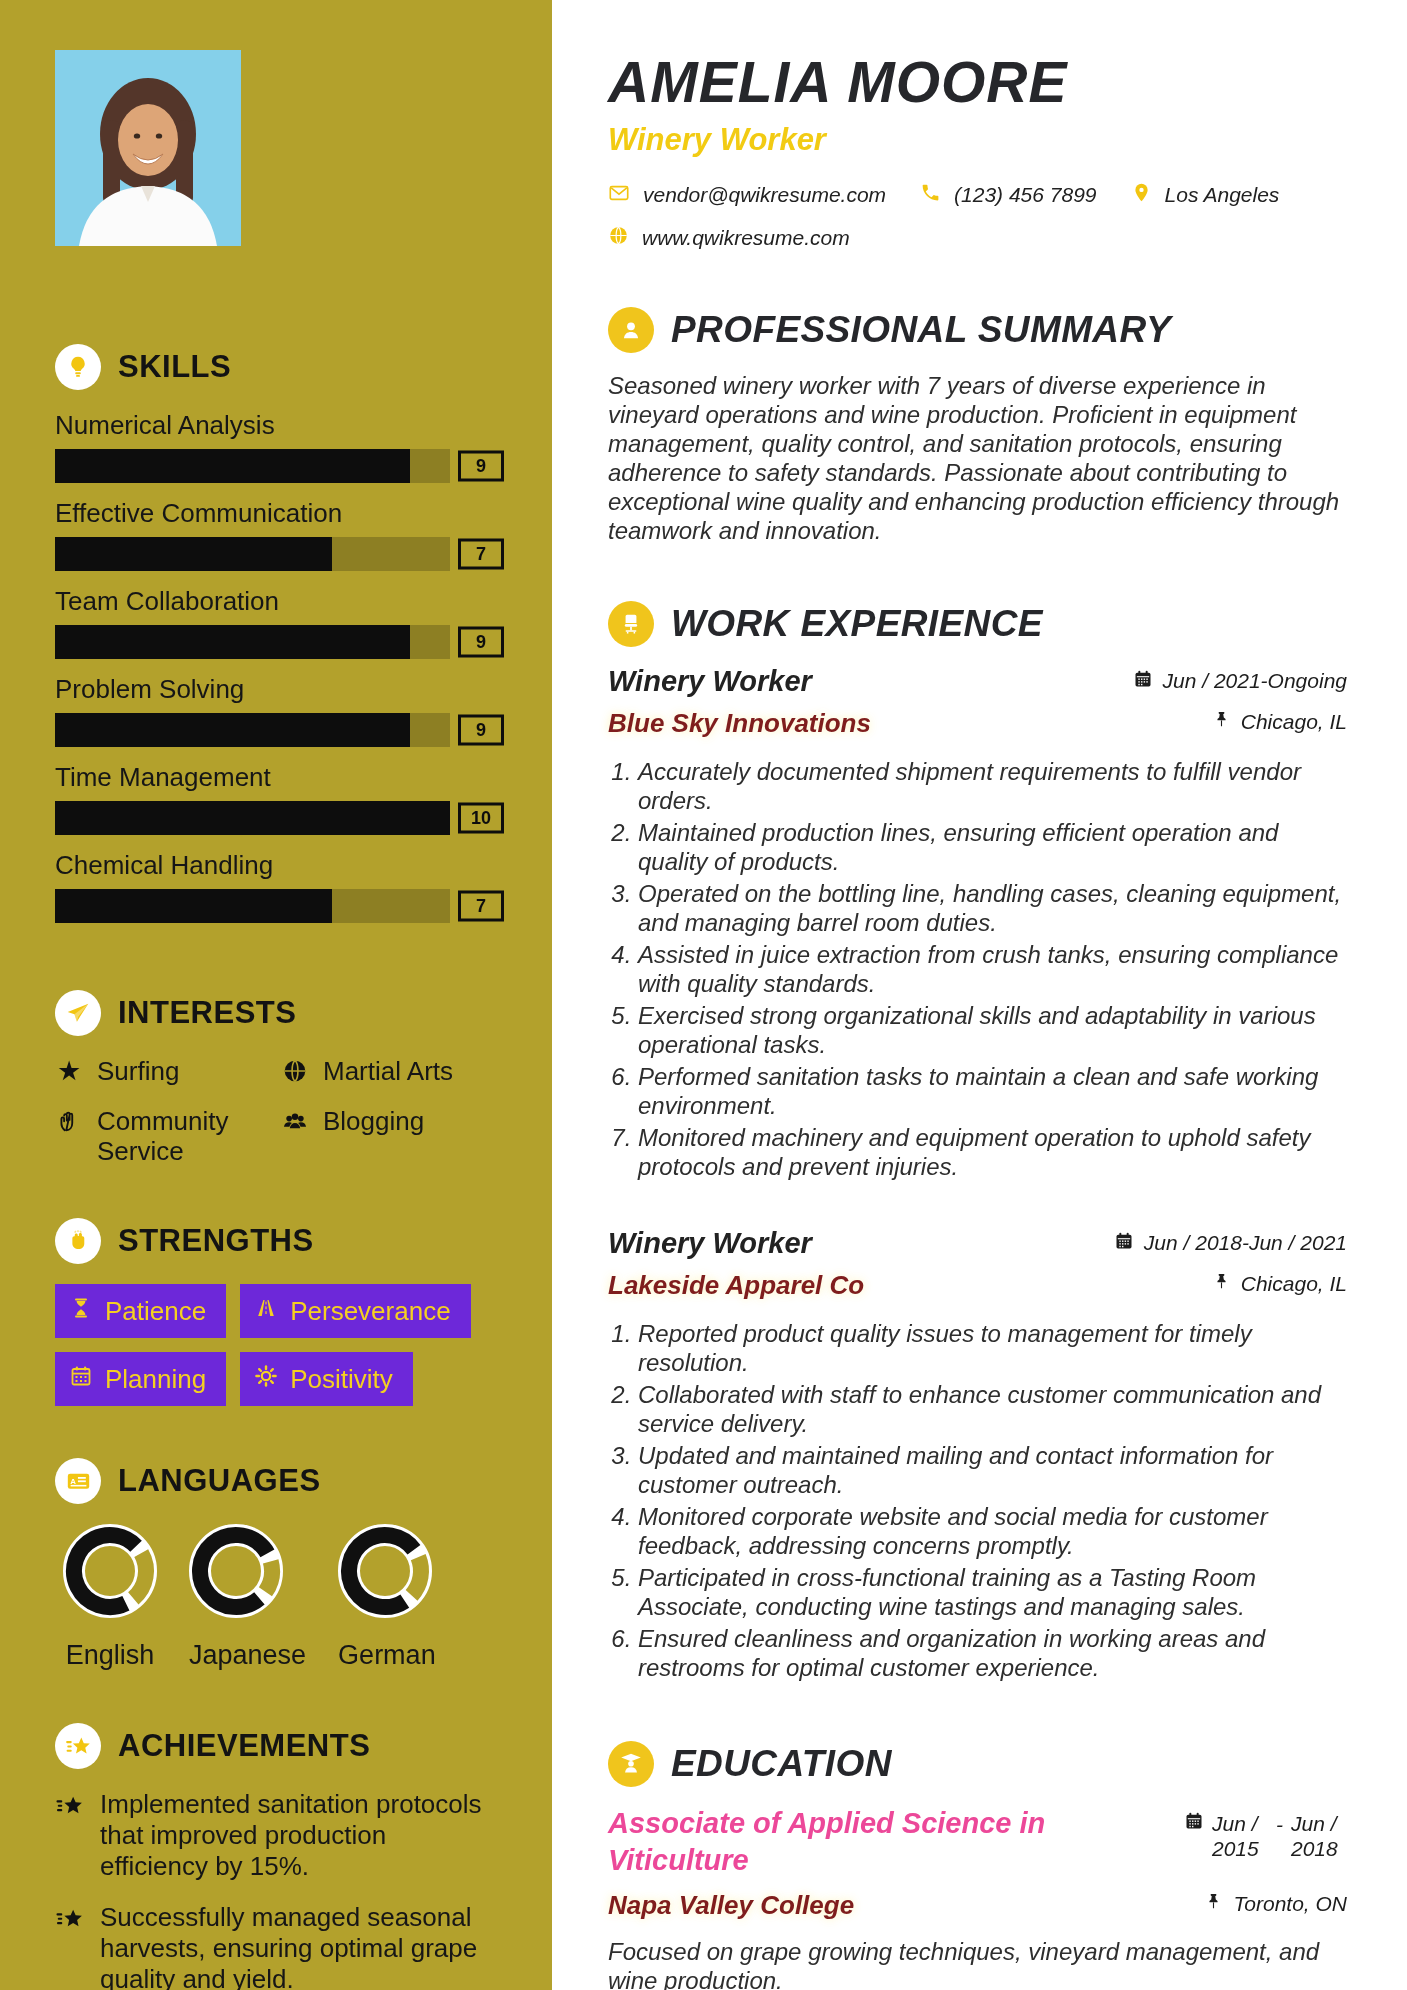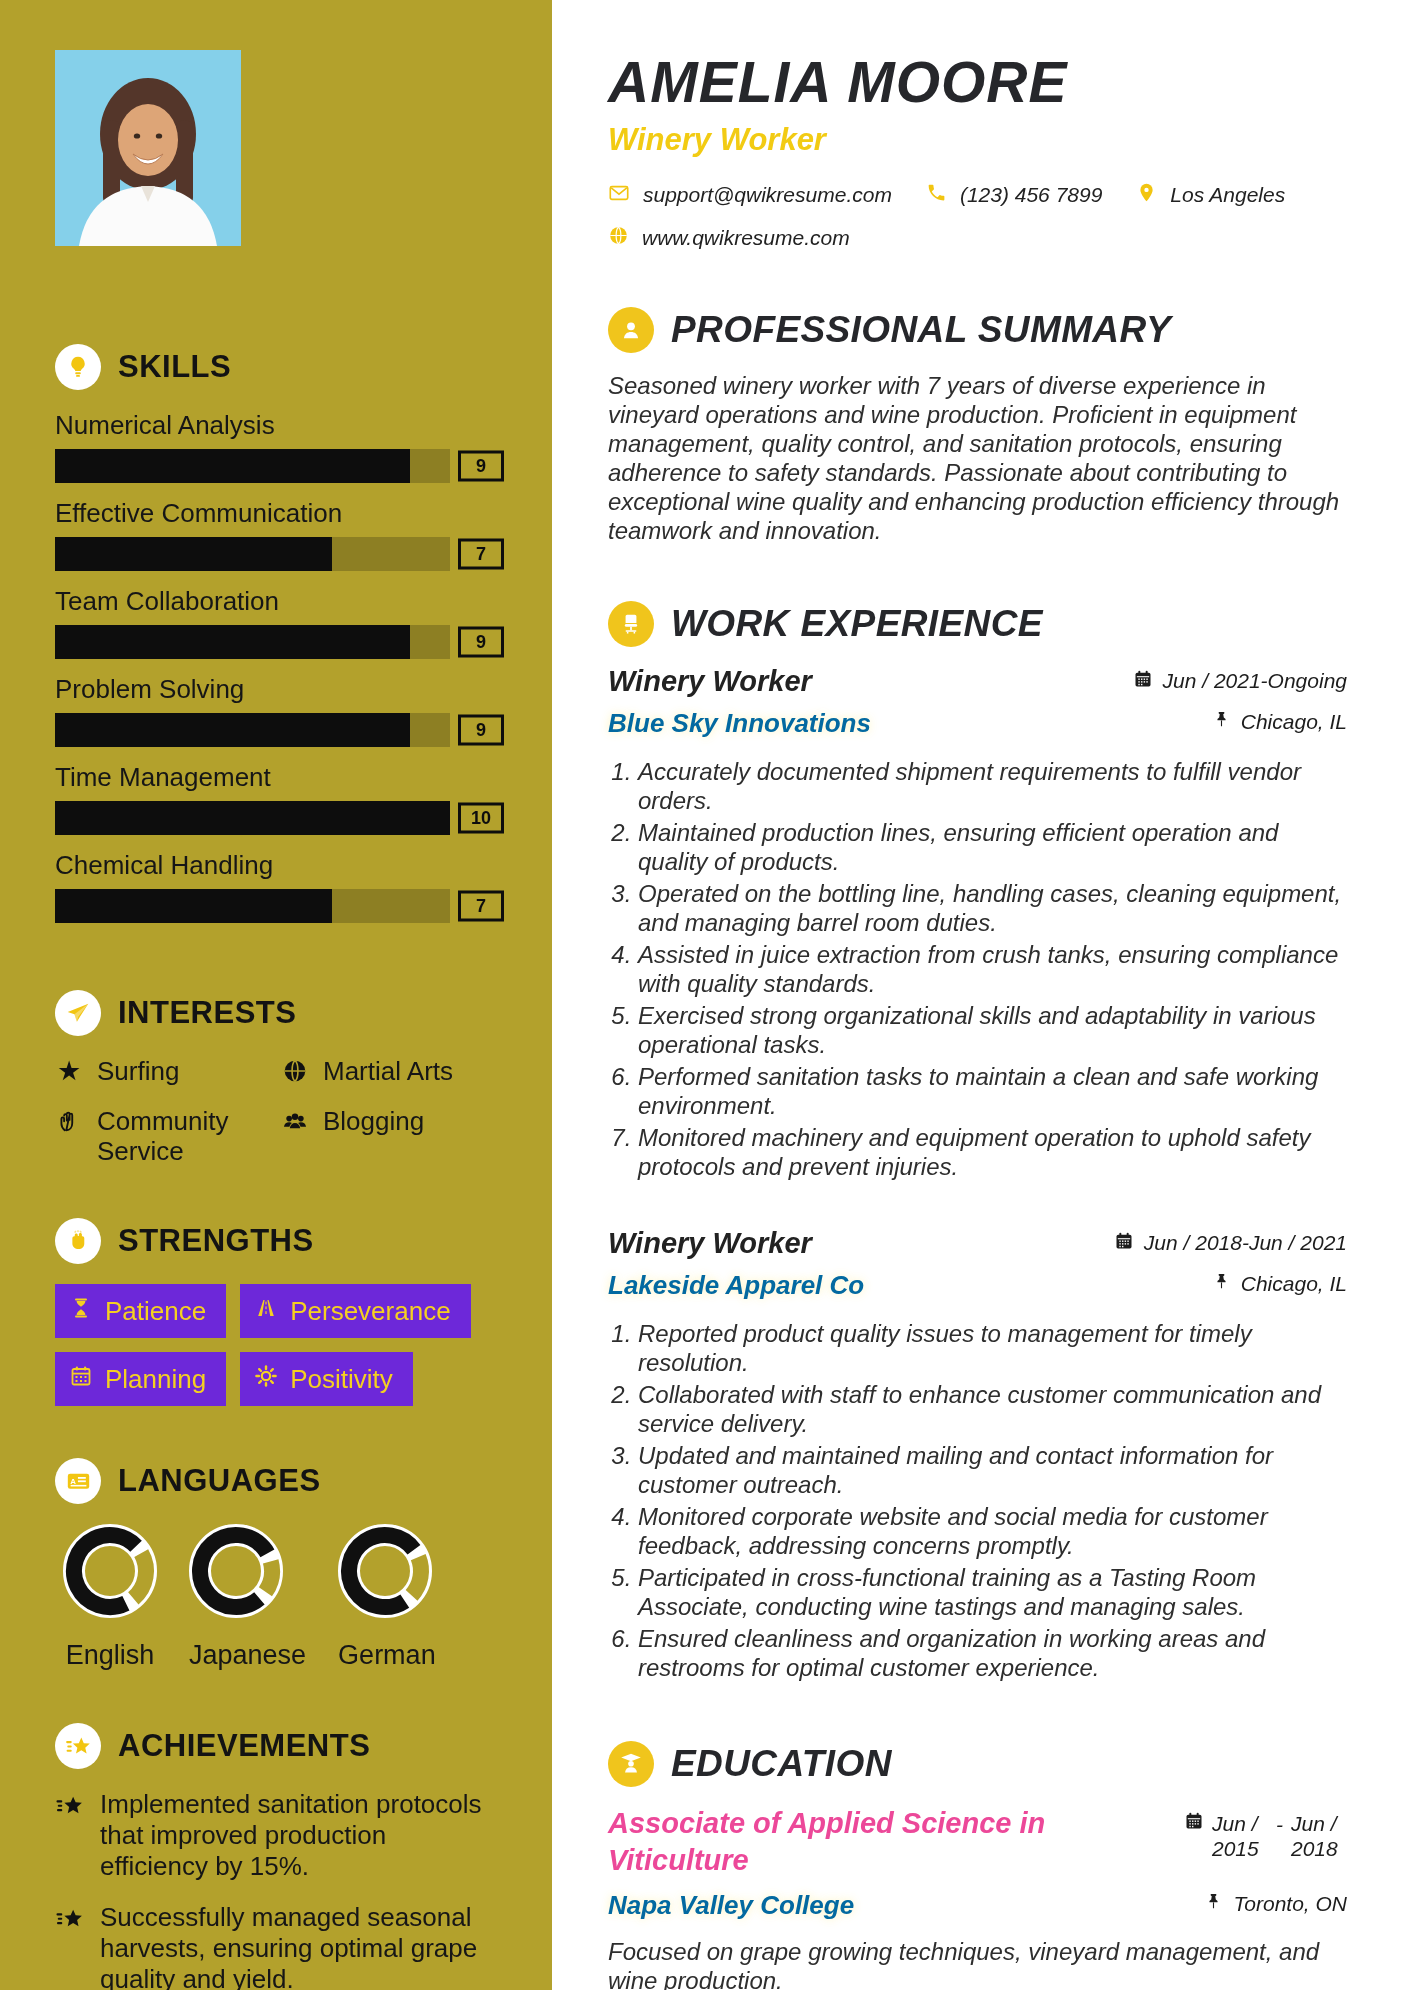--- a/index.html
+++ b/index.html
@@ -58,21 +58,21 @@
   .m-section { margin-top:56px; }
   .m-head { display:flex; align-items:center; gap:17px; margin-bottom:18px; }
   .m-circ { width:46px; height:46px; border-radius:50%; background:#f0c51c; display:flex; align-items:center; justify-content:center; flex:none; }
   .m-head h2 { font-size:37px; font-weight:800; color:#26272b; letter-spacing:.4px; }
   .summary-text { font-size:24px; line-height:29px; color:#2e2e2e; max-width:770px; }
 
   .job { margin-top:6px; margin-bottom:46px; }
   .job:last-child { margin-bottom:0; }
   .job-row { display:flex; justify-content:space-between; align-items:flex-start; }
   .job-title { font-size:29px; font-weight:700; color:#222; }
-  .company { font-size:26px; font-weight:700; color:#0369a1; text-shadow:0 0 10px rgba(255,243,176,.9); margin-top:10px; }
+  .company { font-size:26px; font-weight:700; color:#7f1d1d; text-shadow:0 0 10px rgba(255,243,176,.9); margin-top:10px; }
   .meta { display:flex; align-items:flex-start; gap:10px; font-size:21px; color:#1d1d1d; margin-top:4px; }
   .meta.loc { margin-top:12px; }
   .bullets { margin-top:18px; padding-left:30px; max-width:790px; }
   .bullets li { font-size:24px; line-height:29px; color:#2e2e2e; margin-bottom:3px; }
 
   .edu-dates { display:flex; align-items:flex-start; gap:8px; font-size:21px; color:#1d1d1d; margin-top:6px; }
   .date-block { width:56px; line-height:1.2; }
   .degree { font-size:29px; font-weight:700; color:#ec4899; line-height:1.3; max-width:460px; }
   .edu-desc { margin-top:16px; font-size:24px; line-height:29px; color:#2e2e2e; max-width:780px; }
 </style>
@@ -388,21 +388,21 @@
     <div class="role">Winery Worker</div>
 
     <div class="contact">
       <span class="c-item">
         <span>
           <svg width="22" height="22" viewBox="0 0 24 24">
               <rect x="2.5" y="5" width="19" height="14" rx="1.8" fill="none" stroke="#f2c511" stroke-width="1.8"></rect>
               <path d="M3.5 6.5 12 13.2 20.5 6.5" fill="none" stroke="#f2c511" stroke-width="1.8"></path>
             </svg>
         </span>
-        <span>support@qwikresume.com</span>
+        <span>vendor@qwikresume.com</span>
       </span>
       <span class="c-item">
         <span>
           <svg width="21" height="21" viewBox="0 0 24 24">
               <path fill="#f2c511" d="M6.6 10.8c1.4 2.8 3.8 5.1 6.6 6.6l2.2-2.2c.3-.3.7-.4 1-.2 1.1.4 2.3.6 3.6.6.6 0 1 .4 1 1V20c0 .6-.4 1-1 1C10.8 21 3 13.2 3 4c0-.6.4-1 1-1h3.5c.6 0 1 .4 1 1 0 1.2.2 2.4.6 3.6.1.3 0 .7-.2 1z"></path>
             </svg>
         </span>
         <span>(123) 456 7899</span>
       </span>
       <span class="c-item">

